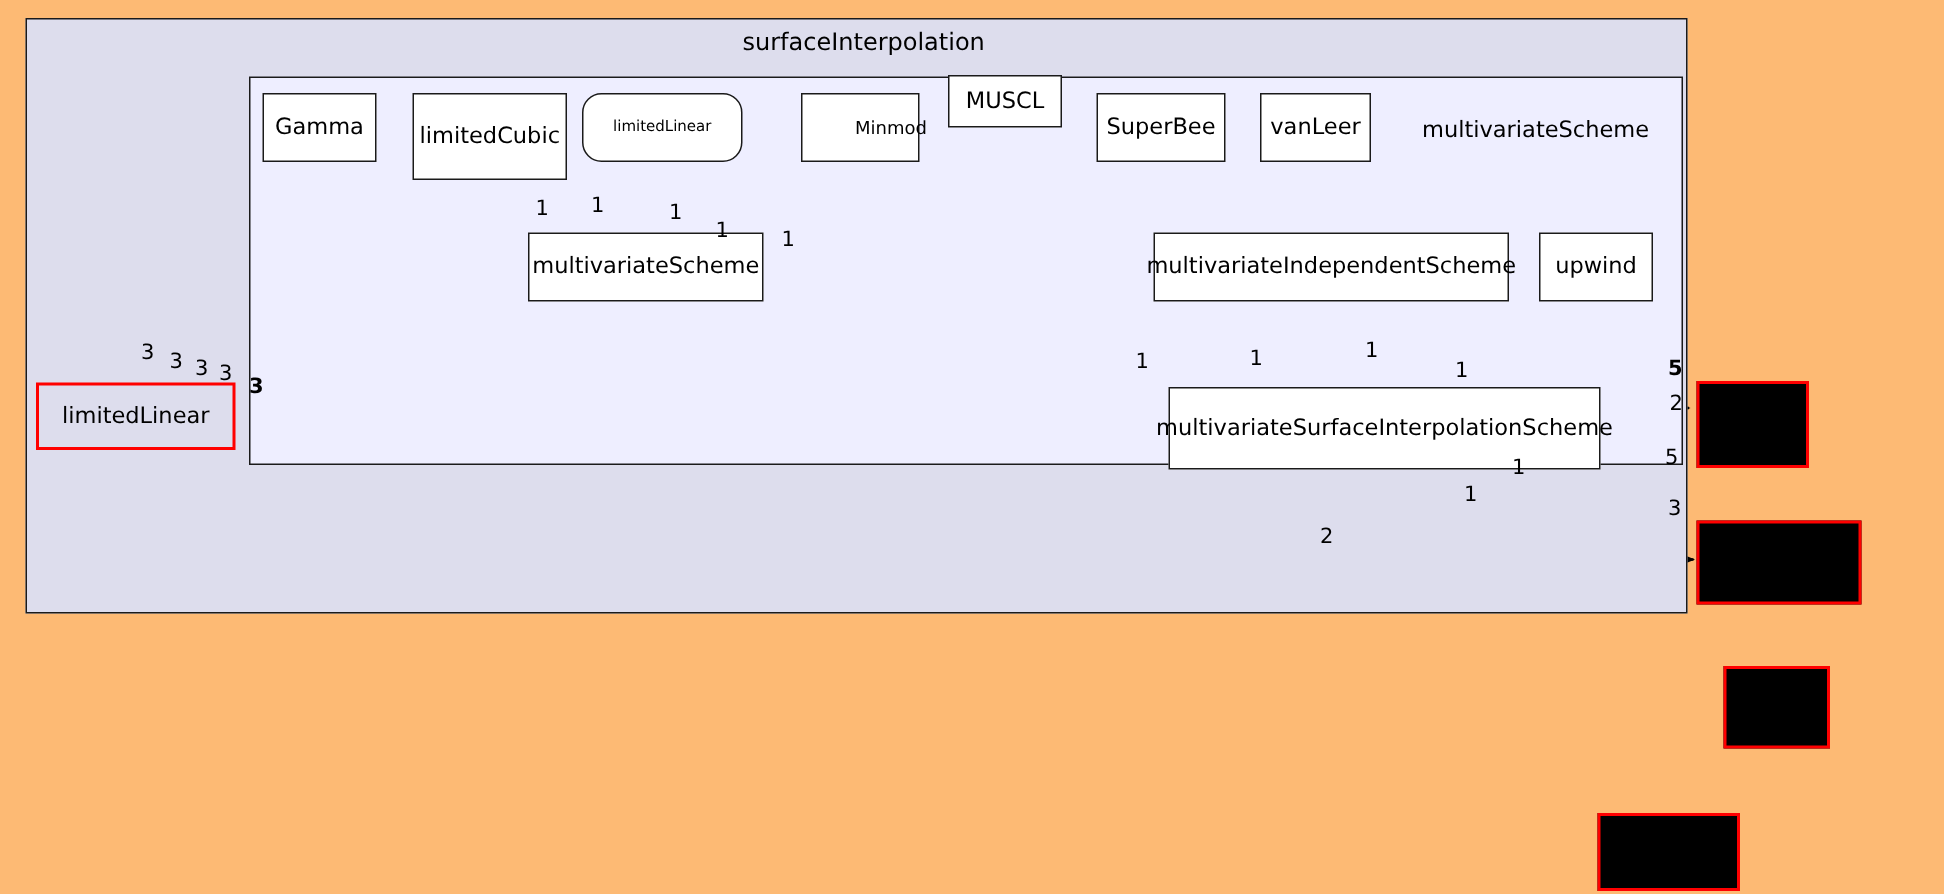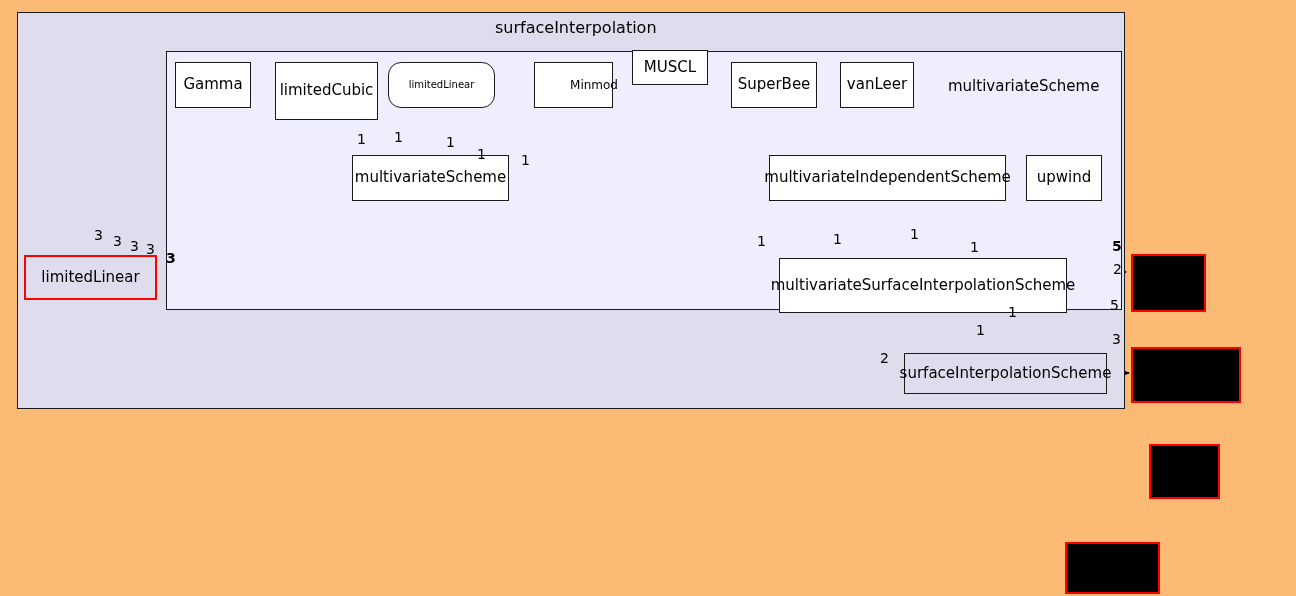--- a/index.html
+++ b/index.html
@@ -125,23 +125,20 @@
     </div>
 
   <div class="node n-white" style="left:1026px;top:155px;width:76px;height:46px;font-size:15px;">
     <span>upwind</span>
     </div>
 
   <div class="node n-white" style="left:779px;top:258px;width:288px;height:55px;font-size:15px;">
     <span>multivariateSurfaceInterpolationScheme</span>
     </div>
 
-  <div class="node n-grey" style="left:904px;top:353px;width:203px;height:41px;font-size:15px;">
-    <span>surfaceInterpolationScheme</span>
-    </div>
 
   <div class="node n-red" style="left:24px;top:255px;width:133px;height:45px;font-size:15px;">
     <span>limitedLinear</span>
     </div>
 
   <div class="node n-black" style="left:1131px;top:254px;width:75px;height:58px;font-size:15px;">
     <span></span>
     </div>
 
   <div class="node n-black" style="left:1131px;top:347px;width:110px;height:56px;font-size:15px;">

